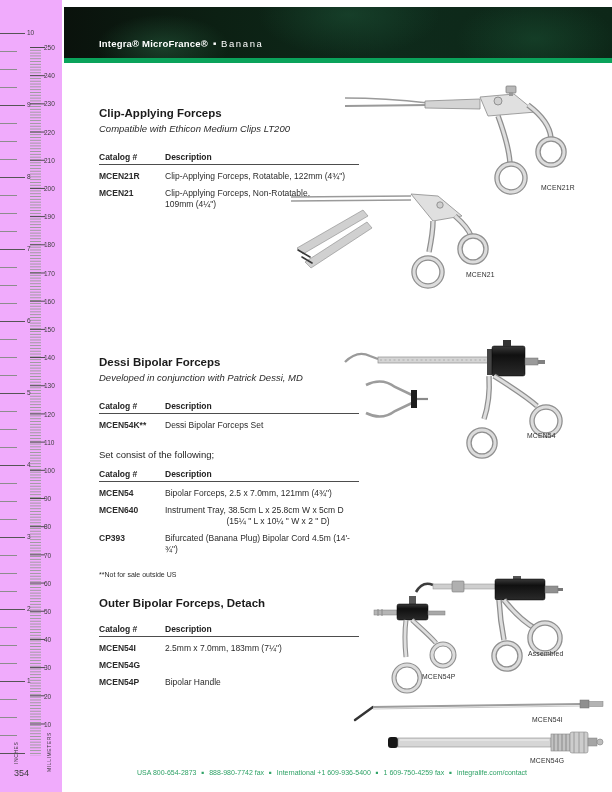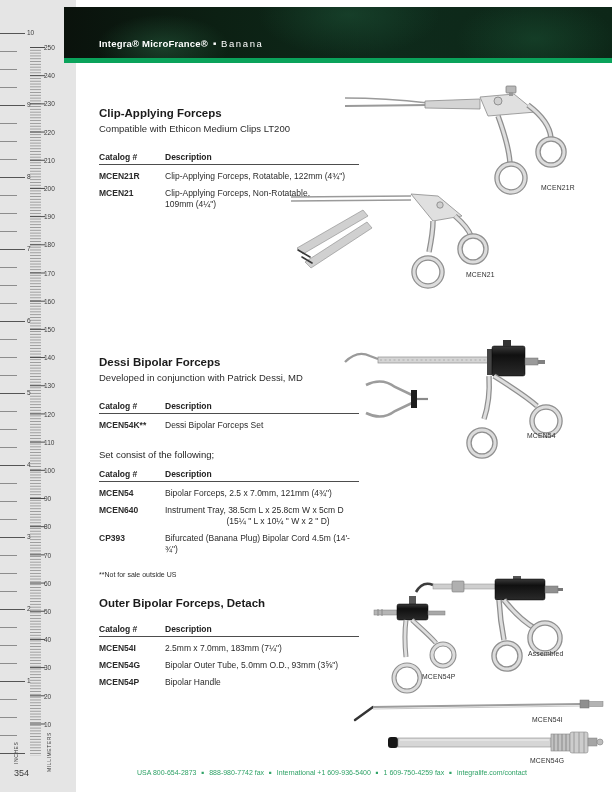--- a/index.html
+++ b/index.html
@@ -1,20 +1,20 @@
 <!DOCTYPE html>
 <html><head>
 <meta charset="utf-8">
 <style>
   html,body{margin:0;padding:0;background:#fff;}
   .page{position:relative;width:612px;height:792px;background:#ffffff;overflow:hidden;
         font-family:"Liberation Sans",sans-serif;color:#262626;}
 
   
-  .ruler{position:absolute;left:0;top:0;width:76px;height:792px;background:#e5e5e5;}
+  .ruler{position:absolute;left:0;top:0;width:62px;height:792px;background:#f0abfc;}
   .inch-ticks-minor{position:absolute;left:0;top:33px;width:17px;height:722px;
     background-image:linear-gradient(#8d8d8d 0 1px,transparent 1px);background-size:100% 18px;}
   .inch-ticks-major{position:absolute;left:0;top:33px;width:25px;height:721px;
     background-image:linear-gradient(#555 0 1px,transparent 1px);background-size:100% 72px;}
   .mm-ticks-minor{position:absolute;left:30px;top:47px;width:11px;height:709px;
     background-image:linear-gradient(#9b9b9b 0 1px,transparent 1px);background-size:100% 2.82px;}
   .mm-ticks-major{position:absolute;left:30px;top:47px;width:15px;height:680px;
     background-image:linear-gradient(#4a4a4a 0 1px,transparent 1px);background-size:100% 28.2px;}
   .inch-scale{position:absolute;left:27px;top:-3px;width:14px;line-height:72px;
     font-size:6.5px;color:#3c3c3c;white-space:pre-line;}
@@ -35,21 +35,21 @@
       linear-gradient(92deg,#0a120c 0%,#0c2013 28%,#0e2a1b 58%,#0d2718 100%);}
   .header-strip{position:absolute;left:64px;right:0;top:58px;height:5px;background:#0aa35b;}
   .header-text{position:absolute;left:99px;top:38px;color:#fff;font-size:9.5px;white-space:nowrap;}
   .header-brand{font-weight:bold;letter-spacing:.2px;}
   .header-bullet{font-size:5px;vertical-align:2px;margin:0 5px;}
   .header-section{letter-spacing:1.6px;font-weight:normal;}
 
   
   .section{position:absolute;left:99px;width:275px;}
   .sec-title{font-size:11.5px;font-weight:bold;color:#1b1b1b;margin:16px 0 3px 0;line-height:14px;}
-  .sec-sub{font-size:9.5px;color:#2b2b2b;margin:0;line-height:12px;}
+  .sec-sub{font-size:9.5px;color:#2b2b2b;margin:0;line-height:12px;font-style:italic;}
   .tbl{width:260px;margin-top:17px;}
   .thead{display:flex;font-size:8.5px;font-weight:bold;line-height:10px;
     padding-bottom:2px;border-bottom:1px solid #4d4d4d;color:#222;}
   .trow{display:flex;font-size:8.5px;line-height:11px;margin-top:6px;color:#2b2b2b;}
   .col-cat{flex:none;width:53px;font-weight:bold;}
   .col-desc{flex:1;white-space:pre-wrap;padding-left:13px;}
   .set-note{font-size:9.5px;margin:18px 0 4px 0;line-height:12px;}
   .t2{margin-top:8px;}
   .footnote{font-size:7px;margin-top:16px;color:#2b2b2b;}
 
@@ -190,21 +190,20 @@
       <div class="thead">
         <span class="col-cat">Catalog #</span>
         <span class="col-desc">Description</span>
       </div>
       <div class="trow">
         <span class="col-cat">MCEN54I</span>
         <span class="col-desc">2.5mm x 7.0mm, 183mm (7¼")</span>
       </div>
       <div class="trow">
         <span class="col-cat">MCEN54G</span>
-        <span class="col-desc">Bipolar Outer Tube, 5.0mm O.D., 93mm (3⅝")</span>
       </div>
       <div class="trow">
         <span class="col-cat">MCEN54P</span>
         <span class="col-desc">Bipolar Handle</span>
       </div>
     </div>
   </div>
 
   <svg class="fig" style="left:300px;top:85px" width="300" height="115">
     <path d="M45,13 Q85,13 128,18" stroke="#9a9a9a" stroke-width="1.6" fill="none"></path>

